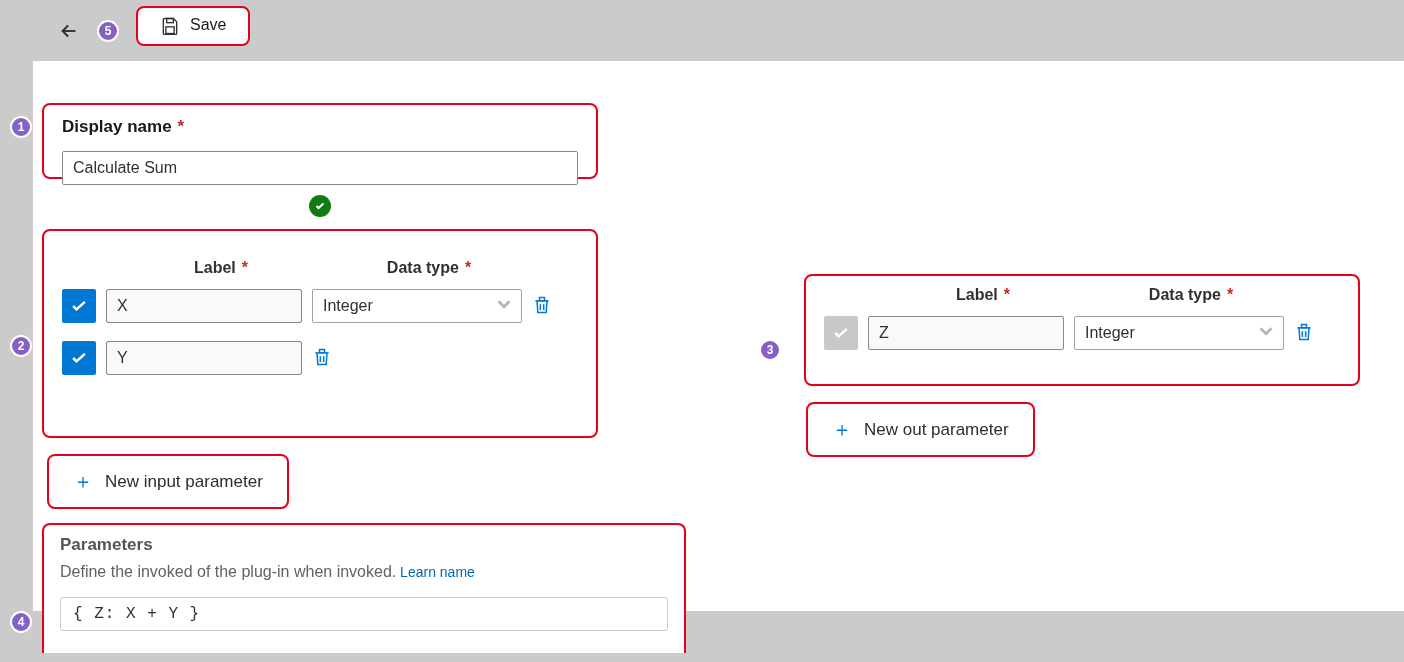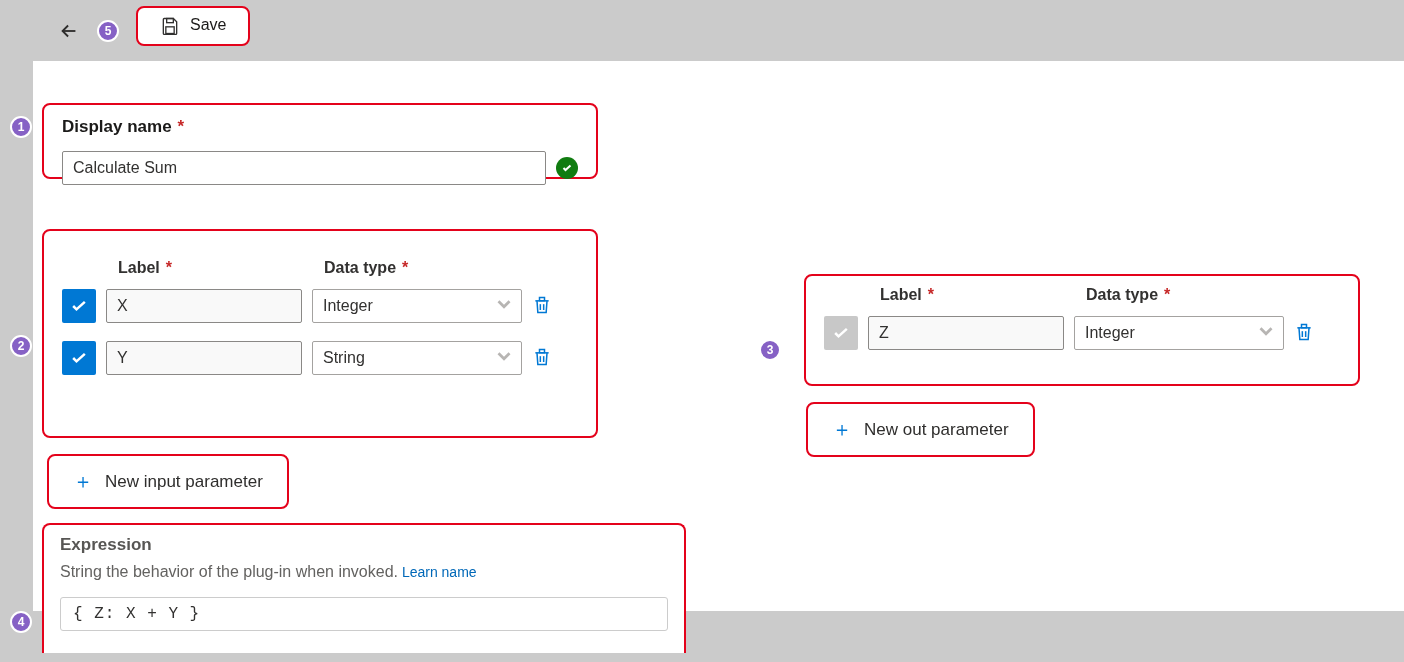--- a/index.html
+++ b/index.html
@@ -125,21 +125,21 @@
   .plus { color:#0078d4; font-size:20px; font-weight:300; }
   .section-h { font-size:17px; font-weight:600; color:#323130; }
   .hint { font-size:16px; color:#636260; }
   .link { color:#0068b8; cursor:pointer; }
   .code {
     font-family: Consolas, "Courier New", monospace;
     font-size:16px; letter-spacing:1px;
     border:1px solid #ccc; border-radius:3px;
     padding:7px 12px;
   }
-  .col-head { font-size:16px; font-weight:600; }
+  .col-head { font-size:16px; font-weight:600;text-align:center; }
 </style>
 </head>
 <body>
 
 <div class="toolbar">
   <span class="back-btn">
     <svg width="22" height="22" viewBox="0 0 24 24" fill="none" stroke="currentColor" stroke-width="2">
         <path d="M19 12H5"></path>
         <path d="M11 18l-6-6 6-6"></path>
       </svg>
@@ -158,21 +158,21 @@
 </div>
 
 <div class="panel"></div>
 
 <div class="badge" style="top:116px; left:10px;">1</div>
 
 <div class="box" style="top:103px; left:42px; width:556px; height:76px; padding:12px 18px 16px 18px;">
   <div class="label-row">
     <span>Display name</span><span class="req">*</span>
   </div>
-  <div style="display:flex; align-items:center; gap:10px; margin-top:14px;">
+  <div style="display:flex; align-items:center; gap:10px; margin-top:14px;flex-direction:column;">
     <input class="input-box" style="flex: 1 1 0%;" value="Calculate Sum">
     <span class="valid-mark">
       <svg width="12" height="12" viewBox="0 0 24 24" fill="none" stroke="#fff" stroke-width="4">
           <path d="M5 12l4 4L19 7"></path>
         </svg>
     </span>
   </div>
 </div>
 
 <div class="badge" style="top:335px; left:10px;">2</div>
@@ -212,26 +212,20 @@
     </span>
   </div>
 
   <div style="display:flex; align-items:center; gap:10px; margin-top:18px;">
     <span class="check-blue">
       <svg width="20" height="20" viewBox="0 0 24 24" fill="none" stroke="#fff" stroke-width="3">
           <path d="M5 12l4 4L19 7"></path>
         </svg>
     </span>
     <input class="input-box not-allowed" style="width: 196px;" value="Y">
-    <div class="select-box" style="width:210px;">
-      <span>String</span>
-      <span class="chev"><svg width="22" height="22" viewBox="0 0 24 24" fill="none" stroke="currentColor" stroke-width="3">
-            <path d="M6 9l6 6 6-6"></path>
-          </svg></span>
-    </div>
     <span class="trash">
       <svg width="20" height="20" viewBox="0 0 24 24" fill="none" stroke="currentColor" stroke-width="1.8">
           <path d="M4 7h16"></path>
           <path d="M9 3h6v4H9z"></path>
           <path d="M6 7l1 14h10l1-14"></path>
           <path d="M10 11v7"></path>
           <path d="M14 11v7"></path>
         </svg>
     </span>
   </div>
@@ -279,20 +273,20 @@
 </div>
 
 <div class="add-btn" style="position:absolute; top:402px; left:806px;">
   <span class="plus">＋</span>
   <span>New out parameter</span>
 </div>
 
 <div class="badge" style="top:611px; left:10px;">4</div>
 
 <div class="box" style="top:523px; left:42px; width:644px; height:130px; padding:10px 16px 14px 16px; border-bottom-left-radius:0; border-bottom-right-radius:0; border-bottom:none;">
-  <div class="section-h" style="color:#575654;">Expression</div>
+  <div class="section-h" style="color:#575654;">Parameters</div>
   <div style="margin-top:8px;">
-    <span class="hint">String the behavior of the plug-in when invoked.</span>
+    <span class="hint">Define the invoked of the plug-in when invoked.</span>
     <span> </span>
     <span class="link">Learn name</span>
   </div>
   <div class="code" style="margin-top:16px;">{ Z: X + Y }</div>
 </div>
 
 </body></html>

